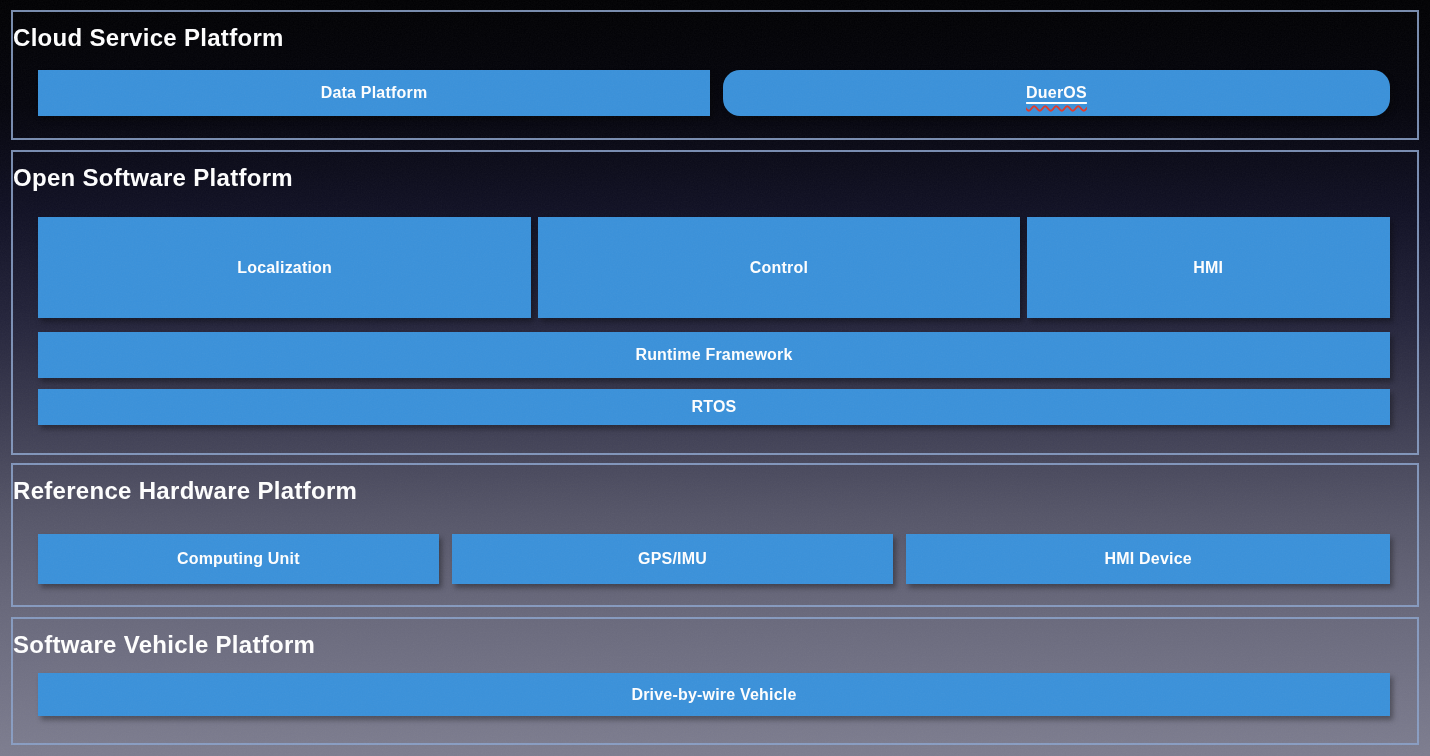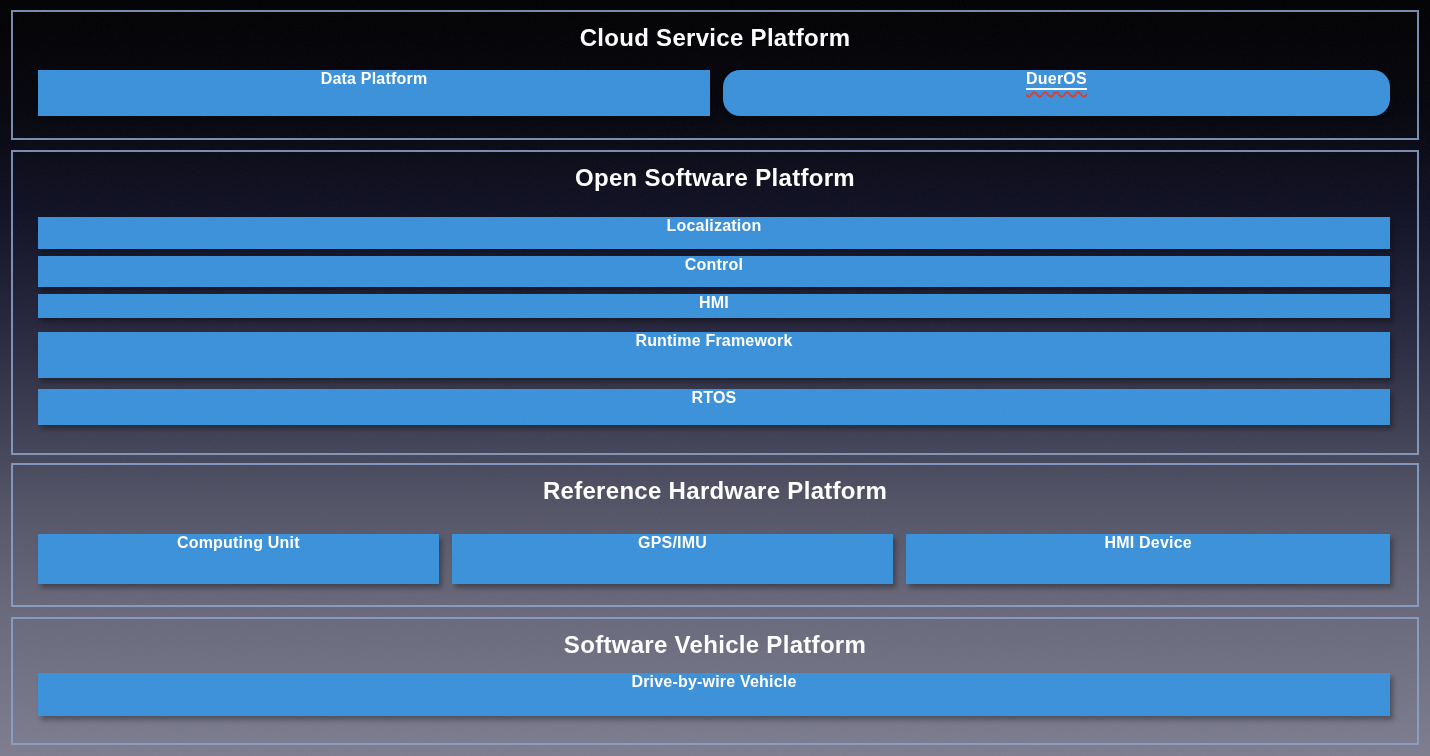--- a/index.html
+++ b/index.html
@@ -33,46 +33,45 @@
     width: 1408px;
     border: 2px solid rgba(140, 163, 203, 0.85);
     z-index: 2;
   }
   .panel-cloud    { top: 10px;  height: 130px; }
   .panel-software { top: 150px; height: 305px; }
   .panel-hardware { top: 463px; height: 144px; }
   .panel-vehicle  { top: 617px; height: 128px; }
   .panel-title {
     margin-top: 12px;
-    text-align: center;
     font-size: 24px;
     font-weight: 700;
     letter-spacing: 0.3px;
     color: #ffffff;
   }
   .row {
     position: absolute;
     left: 25px;
     right: 27px;
     display: flex;
   }
   .row-cloud    { top: 58px;  height: 46px;  gap: 13px; }
-  .row-sw-main  { top: 65px;  height: 101px; gap: 7px; flex-direction: column;  }
+  .row-sw-main  { top: 65px;  height: 101px; gap: 7px;  }
   .row-runtime  { top: 180px; height: 46px; }
   .row-rtos     { top: 237px; height: 36px; }
   .row-hardware { top: 69px;  height: 50px;  gap: 13px; }
   .row-vehicle  { top: 54px;  height: 43px; }
   .box {
     background: #3a91da;
     color: #ffffff;
     font-size: 16px;
     font-weight: 700;
     letter-spacing: 0.2px;
     display: flex;
-    align-items: flex-start;
+    align-items: center;
     justify-content: center;
     box-shadow: 3px 4px 5px rgba(0, 0, 0, 0.35);
   }
   .w-data    { flex: 673 1 0; }
   .w-dueros  { flex: 668 1 0; border-radius: 17px; }
   .w-loc     { flex: 494 1 0; }
   .w-ctrl    { flex: 482 1 0; }
   .w-hmi     { flex: 364 1 0; }
   .w-cu      { flex: 401 1 0; }
   .w-gps     { flex: 442 1 0; }

